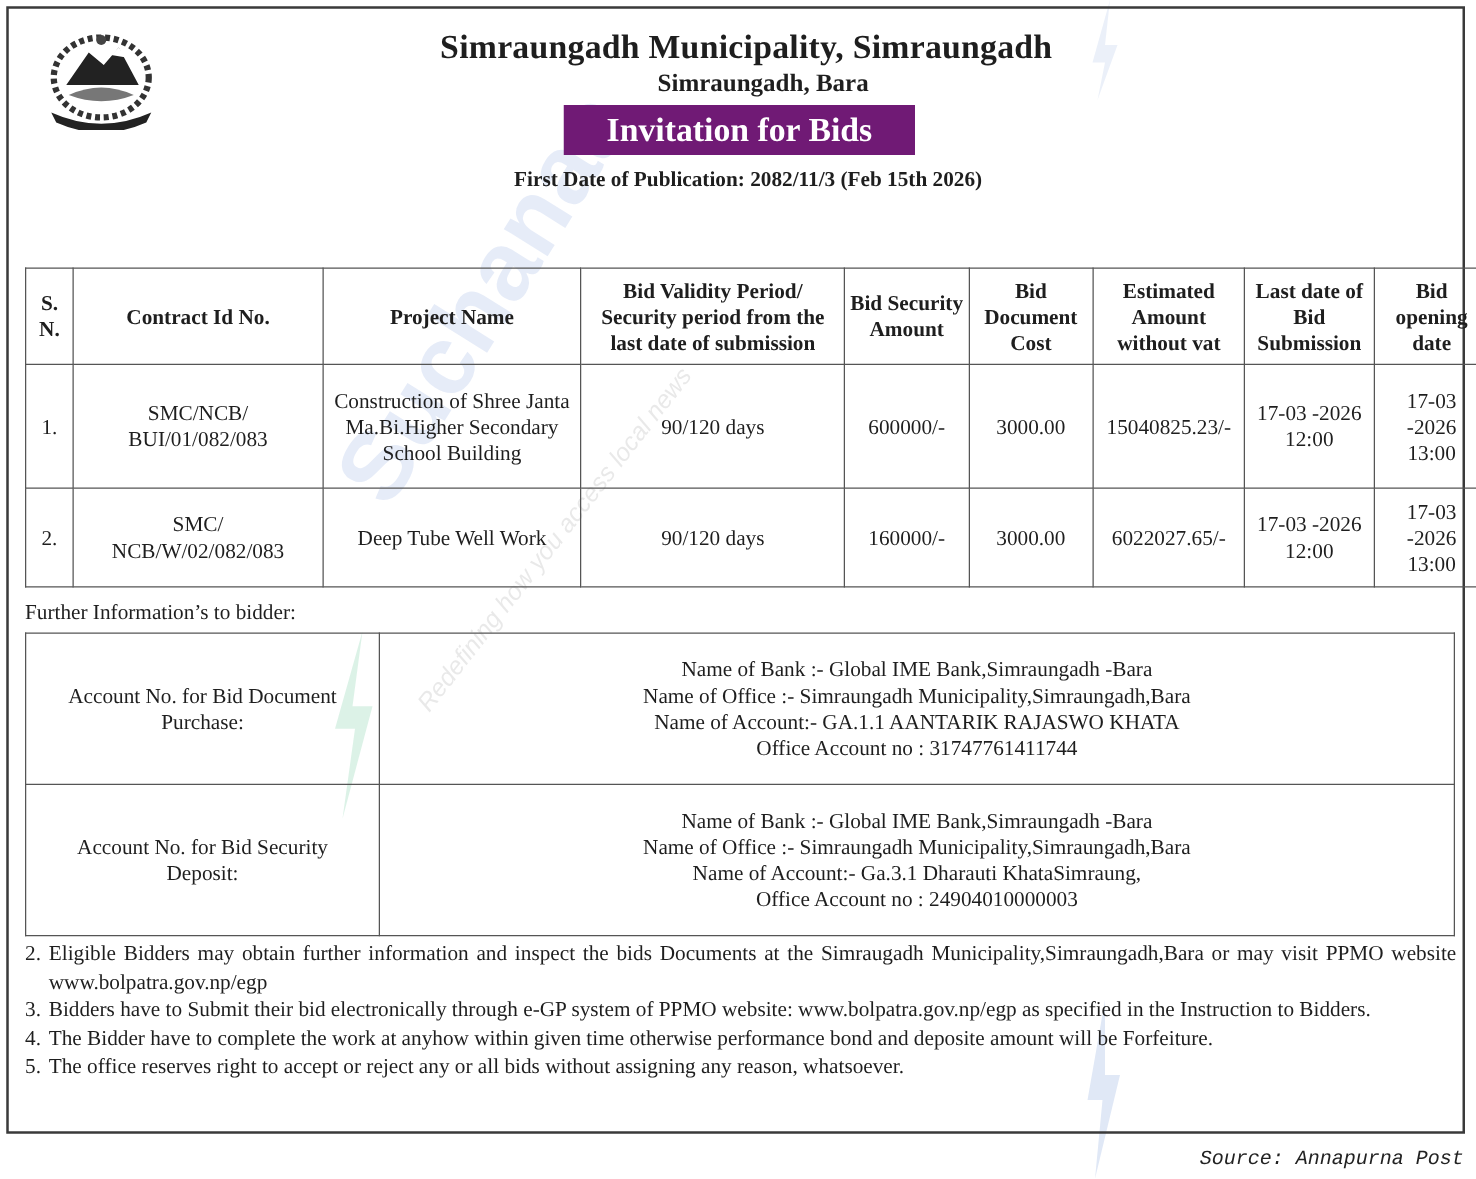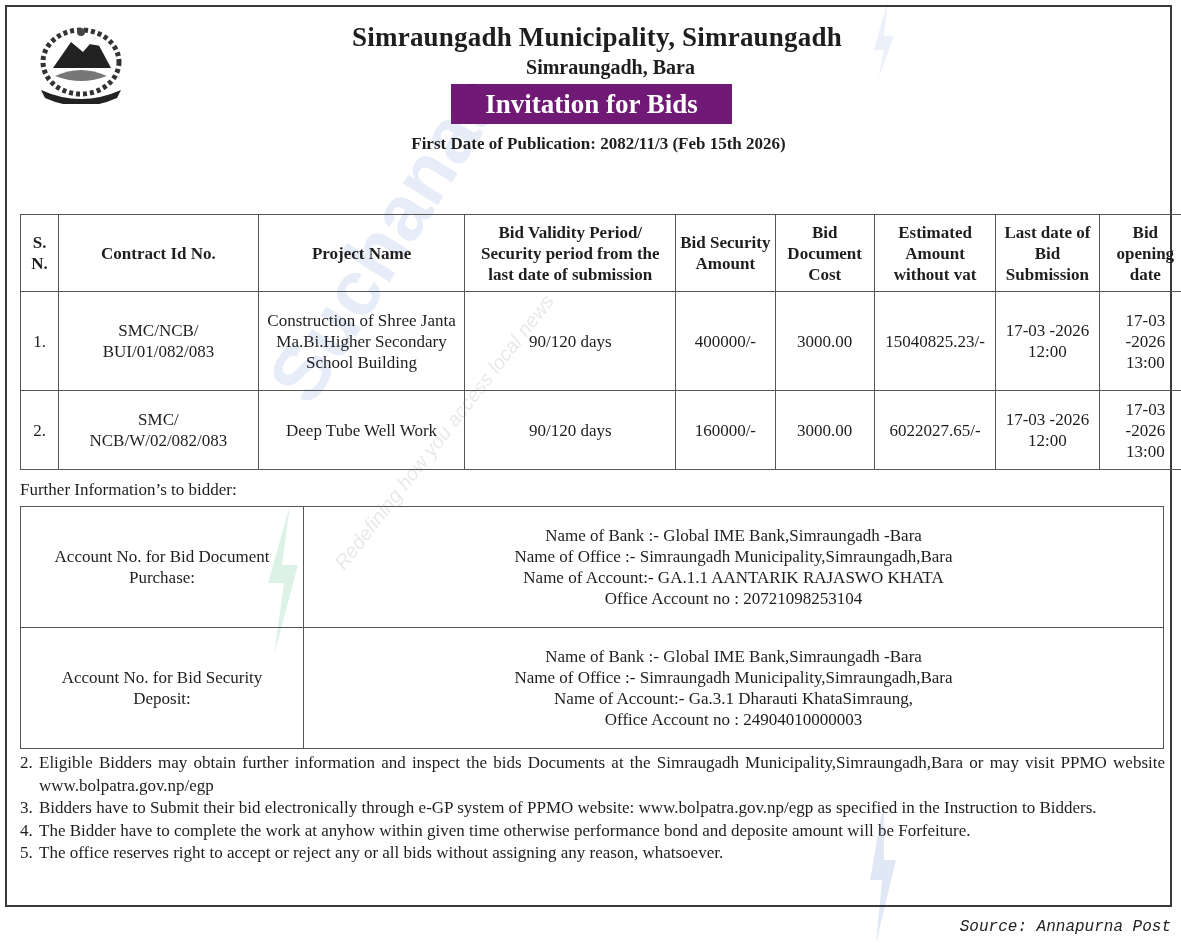--- a/index.html
+++ b/index.html
@@ -218,21 +218,21 @@
         <th>Last date of Bid Submission</th>
         <th>Bid opening date</th>
       </tr>
     </thead>
     <tbody>
       <tr class="r1">
         <td>1.</td>
         <td style="padding:0 36px">SMC/NCB/ BUI/01/082/083</td>
         <td>Construction of  Shree Janta Ma.Bi.Higher Secondary School Building</td>
         <td>90/120 days</td>
-        <td>400000/-</td>
+        <td>600000/-</td>
         <td>3000.00</td>
         <td>15040825.23/-</td>
         <td>17-03 -2026 12:00</td>
         <td style="padding:0 20px">17-03 -2026 13:00</td>
       </tr>
       <tr class="r2">
         <td>2.</td>
         <td style="padding:0 30px">SMC/ NCB/W/02/082/083</td>
         <td>Deep Tube Well Work</td>
         <td>90/120 days</td>
@@ -248,21 +248,21 @@
   <div class="further">Further Information’s to bidder:</div>
 
   <table class="accounts">
     <tbody>
         <tr>
       <td class="label"><span style="display:inline-block;width:240px">Account No. for Bid Document Purchase:</span></td>
       <td>
         <div>Name of Bank :- Global IME Bank,Simraungadh -Bara</div>
         <div>Name of Office :- Simraungadh Municipality,Simraungadh,Bara</div>
         <div>Name of Account:- GA.1.1 AANTARIK RAJASWO KHATA</div>
-        <div>Office Account no : 20721098253104</div>
+        <div>Office Account no : 31747761411744</div>
       </td>
     </tr>
     <tr>
       <td class="label"><span style="display:inline-block;width:230px">Account No. for Bid Security Deposit:</span></td>
       <td>
         <div>Name of Bank :- Global IME Bank,Simraungadh -Bara</div>
         <div>Name of Office :- Simraungadh Municipality,Simraungadh,Bara</div>
         <div>Name of Account:- Ga.3.1 Dharauti KhataSimraung,</div>
         <div>Office Account no : 24904010000003</div>
       </td>

